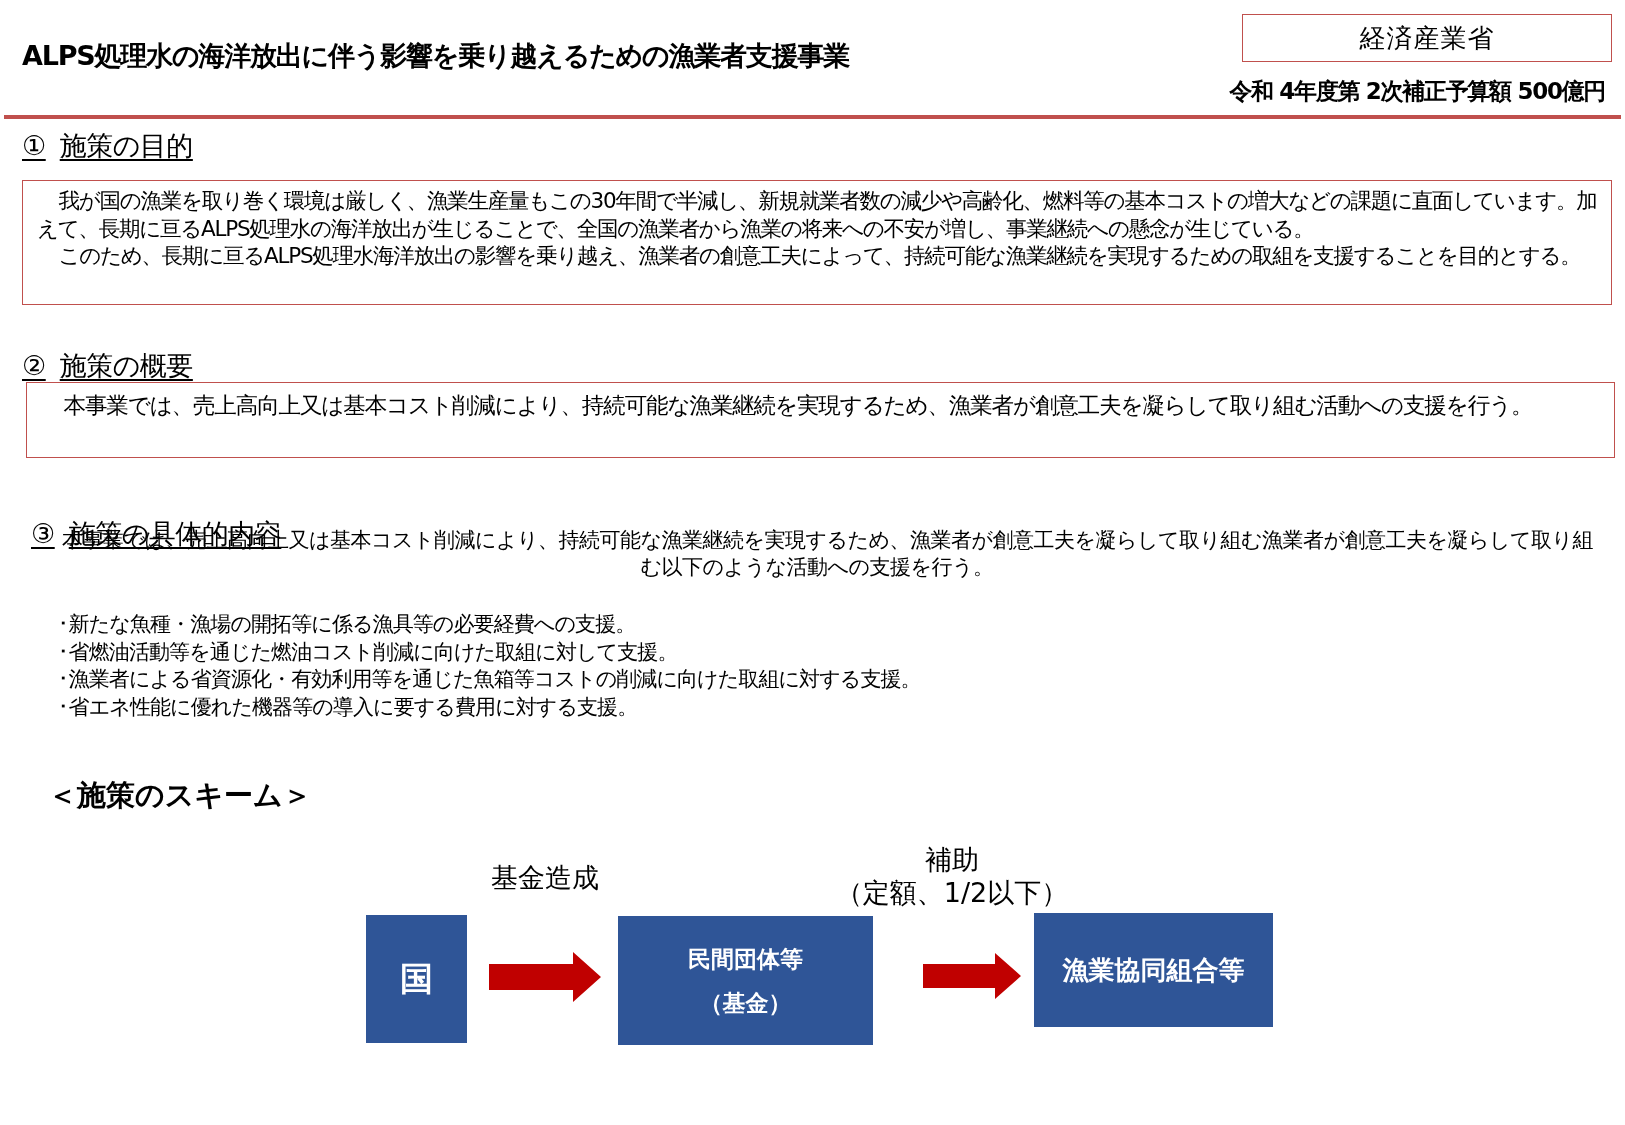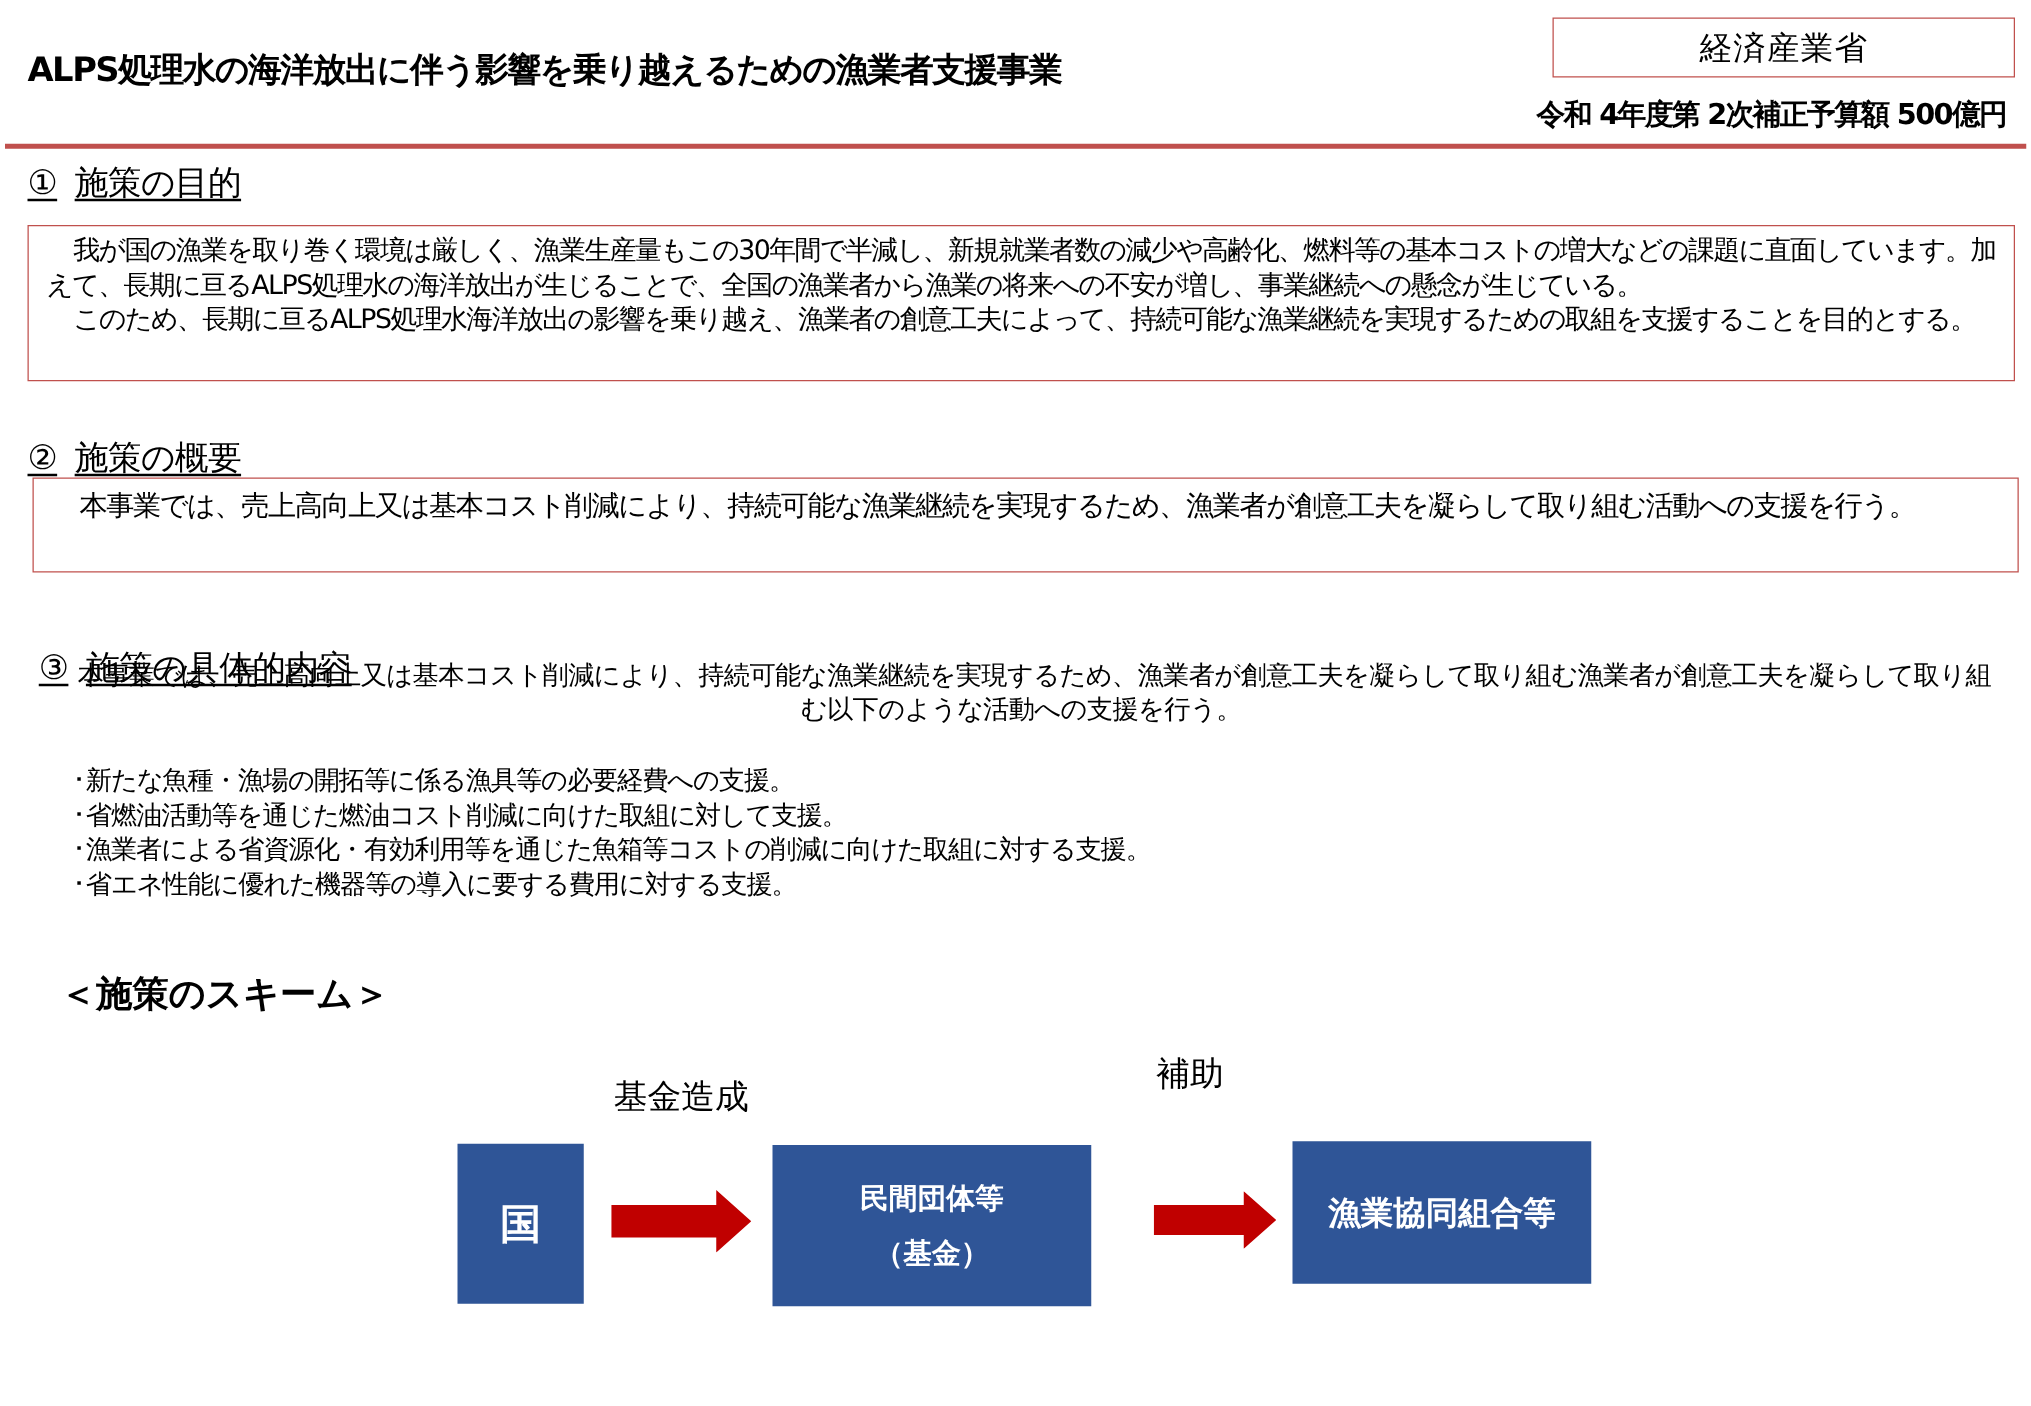--- a/index.html
+++ b/index.html
@@ -162,20 +162,21 @@
   <li><span class="dot">･</span><span>省エネ性能に優れた機器等の導入に要する費用に対する支援。</span></li>
 </ul>
 
 <div class="abs scheme-heading">＜施策のスキーム＞</div>
 
 <div class="abs flow-label" style="left:470px; top:861px; width:150px;">
   <span>基金造成</span>
 </div>
 <div class="abs flow-label" style="left:822px; top:843px; width:260px;">
   <div>補助</div>
+  <div>（定額、1/2以下）</div>
 </div>
 
 <div class="abs flow-box" style="left:366px; top:915px; width:101px; height:128px; font-size:33px;">
   <span>国</span>
 </div>
 
 <svg class="abs flow-arrow" style="left:489px; top:952px;" width="112" height="50" viewBox="0 0 112 50">
   <polygon points="0,12 84,12 84,0 112,25 84,50 84,38 0,38" fill="#c00000"></polygon>
 </svg>
 

